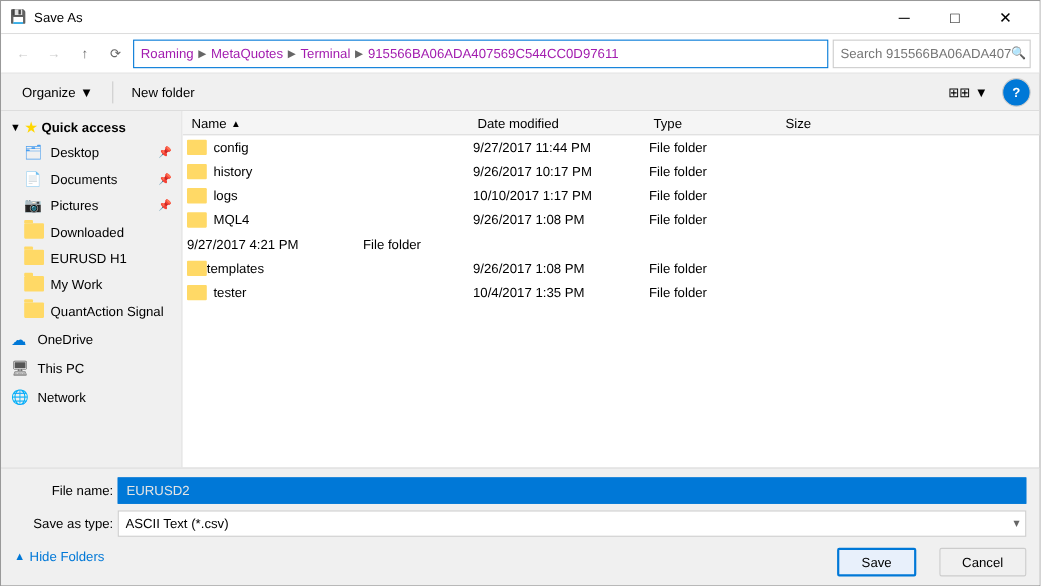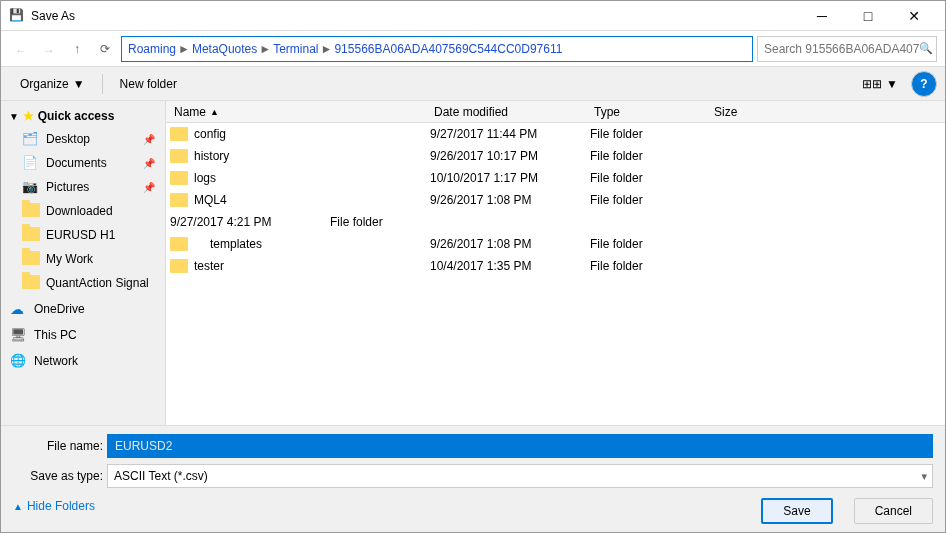--- a/index.html
+++ b/index.html
@@ -12,21 +12,21 @@
     .title-bar-icon { width: 16px; height: 16px; margin-right: 6px; }
     .title-bar-title { flex: 1; font-size: 12px; color: #000; }
     .title-bar-buttons { display: flex; gap: 0; }
     .title-bar-btn { width: 46px; height: 30px; border: none; background: transparent; cursor: pointer; font-size: 14px; color: #000; display: flex; align-items: center; justify-content: center; }
 
     
     .address-bar { background: #fff; height: 36px; display: flex; align-items: center; padding: 0 8px; border-bottom: 1px solid #ddd; gap: 4px; }
     .nav-btn { width: 24px; height: 24px; border: 1px solid transparent; background: transparent; cursor: pointer; border-radius: 2px; display: flex; align-items: center; justify-content: center; color: #666; font-size: 12px; }
     .nav-btn.disabled { color: #ccc; cursor: default; }
     .breadcrumb-bar { flex: 1; height: 26px; border: 1px solid #0078d7; background: #fff; display: flex; align-items: center; padding: 0 6px; font-size: 12px; overflow: hidden; }
-    .breadcrumb-item { color: #1d4ed8; }
+    .breadcrumb-item { color: #a21caf; }
     .breadcrumb-sep { color: #666; margin: 0 2px; }
     .search-box { width: 180px; height: 26px; border: 1px solid #ccc; background: #fff; display: flex; align-items: center; padding: 0 6px; }
     .search-box input { border: none; outline: none; flex: 1; font-size: 12px; background: transparent; }
     .search-icon { color: #666; font-size: 11px; }
 
     
     .toolbar { background: #f0f0f0; height: 34px; display: flex; align-items: center; padding: 0 8px; border-bottom: 1px solid #ddd; gap: 2px; }
     .toolbar-btn { height: 26px; padding: 0 10px; border: 1px solid transparent; background: transparent; cursor: pointer; border-radius: 2px; font-size: 12px; display: flex; align-items: center; gap: 4px; }
     .toolbar-sep { width: 1px; height: 20px; background: #ccc; margin: 0 4px; }
 
@@ -251,21 +251,21 @@
       <div class="col-date" style="flex:0 0 160px;">9/26/2017 1:08 PM</div>
       <div class="col-type" style="flex:0 0 120px;">File folder</div>
       <div class="col-size" style="flex:0 0 80px;"></div>
     </div>
           <div class="file-item">
       <div class="col-date" style="flex:0 0 160px;">9/27/2017 4:21 PM</div>
       <div class="col-type" style="flex:0 0 120px;">File folder</div>
       <div class="col-size" style="flex:0 0 80px;"></div>
     </div>
           <div class="file-item">
-      <div class="col-name" style="flex:0 0 260px;display:flex;align-items:center;gap:22px;">
+      <div class="col-name" style="flex:0 0 260px;display:flex;align-items:center;gap:0;">
         <span style="display:inline-block;width:18px;height:14px;background:#ffd966;border-radius:1px;position:relative;flex-shrink:0;"></span>
         <span class="file-name-text">templates</span>
       </div>
       <div class="col-date" style="flex:0 0 160px;">9/26/2017 1:08 PM</div>
       <div class="col-type" style="flex:0 0 120px;">File folder</div>
       <div class="col-size" style="flex:0 0 80px;"></div>
     </div>
           <div class="file-item">
       <div class="col-name" style="flex:0 0 260px;display:flex;align-items:center;gap:6px;">
         <span style="display:inline-block;width:18px;height:14px;background:#ffd966;border-radius:1px;position:relative;flex-shrink:0;"></span>

